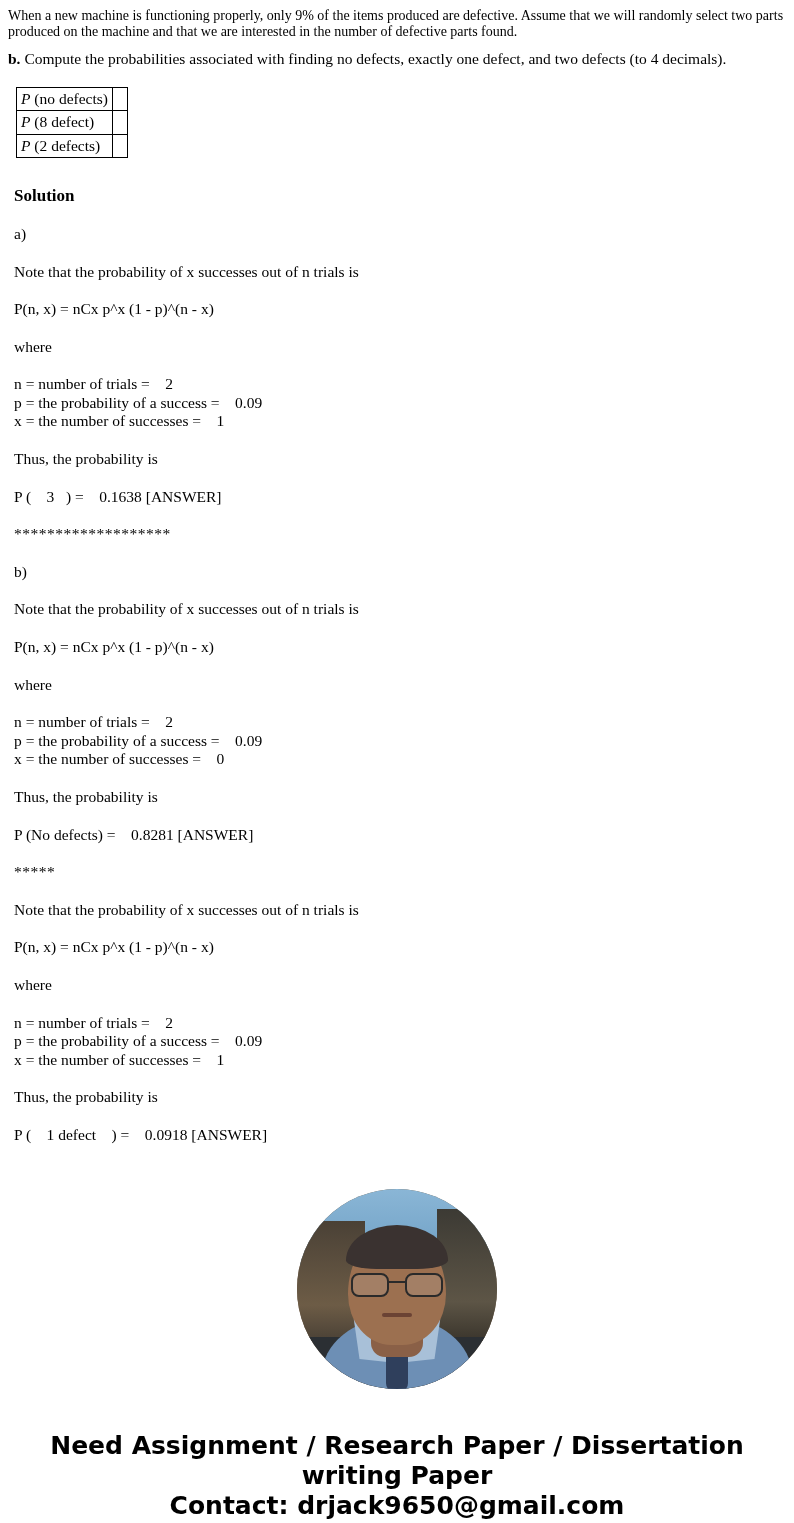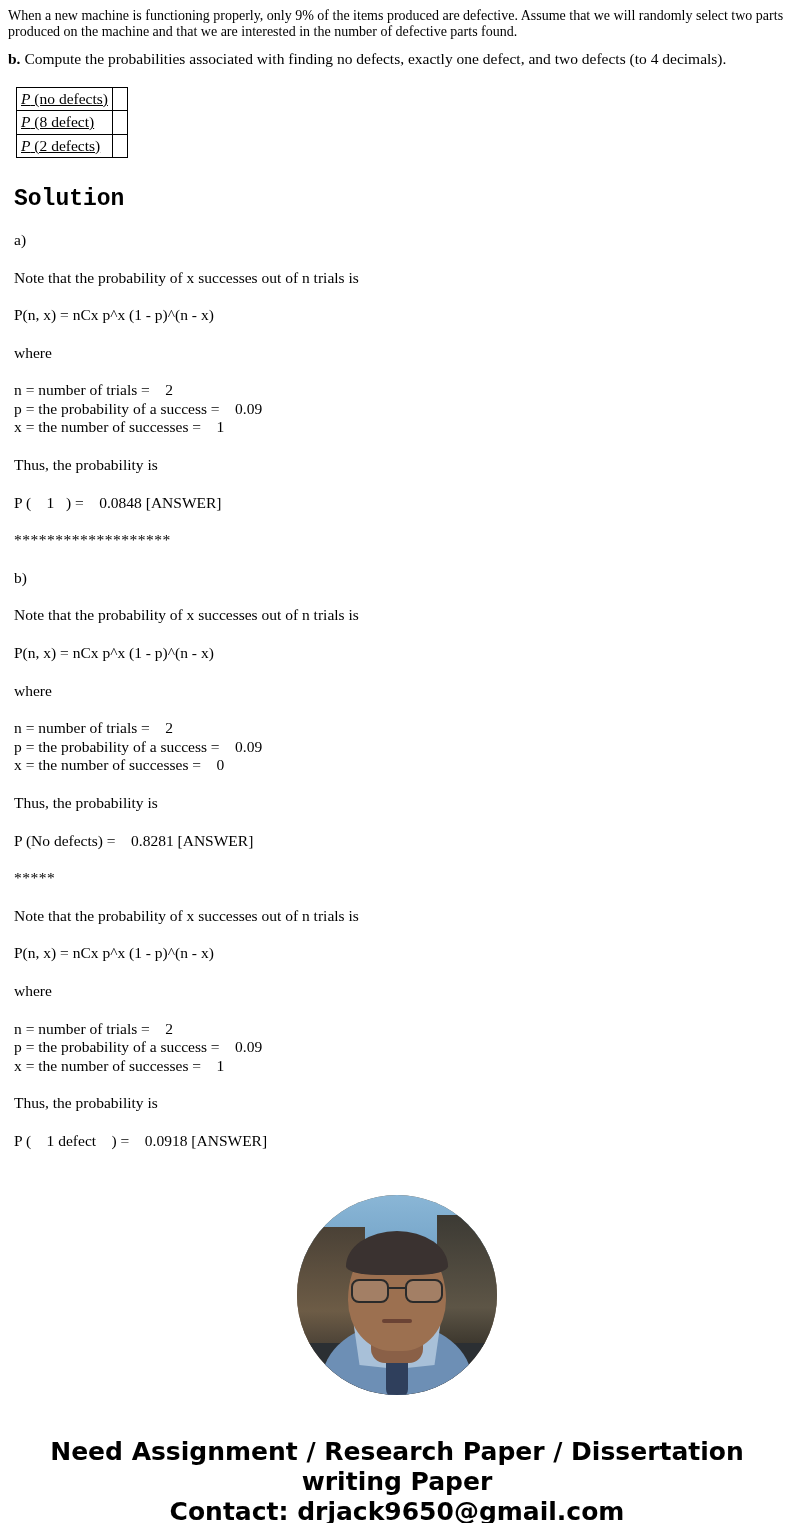--- a/index.html
+++ b/index.html
@@ -38,30 +38,29 @@
   }
   .prob-table td {
     border: 1px solid #000;
     font-size: 15.5px;
     padding: 1px 4px 2px 4px;
     height: 18px;
     line-height: 1.25;
   }
   .prob-table td.label {
     white-space: nowrap;
-    text-decoration: underline;
   }
   .prob-table td.value {
     width: 6px;
   }
   .prob-table .ital { font-style: italic; }
 
   h2.solution {
-    font-family: Liberation Mono, monospace;
-    font-size: 23px;
+    font-family: Liberation Serif, serif;
+    font-size: 17px;
     font-weight: bold;
     margin: 28px 0 16px 6px;
   }
 
   .body-block {
     margin: 0 0 0 6px;
   }
   .para {
     font-size: 15.5px;
     line-height: 1.2;
@@ -229,21 +228,21 @@
 
   <div class="body-block">
     <p class="para">a)</p>
     <p class="para">Note that the probability of x successes out of n trials is</p>
     <p class="para">P(n, x) = nCx p^x (1 - p)^(n - x)</p>
     <p class="para">where</p>
     <p class="para">n = number of trials =    2
 p = the probability of a success =    0.09
 x = the number of successes =    1</p>
     <p class="para">Thus, the probability is</p>
-    <p class="para">P (    1   ) =    0.0848 [ANSWER]</p>
+    <p class="para">P (    3   ) =    0.1638 [ANSWER]</p>
     <p class="stars">*******************</p>
 
     <p class="para">b)</p>
     <p class="para">Note that the probability of x successes out of n trials is</p>
     <p class="para">P(n, x) = nCx p^x (1 - p)^(n - x)</p>
     <p class="para">where</p>
     <p class="para">n = number of trials =    2
 p = the probability of a success =    0.09
 x = the number of successes =    0</p>
     <p class="para">Thus, the probability is</p>

